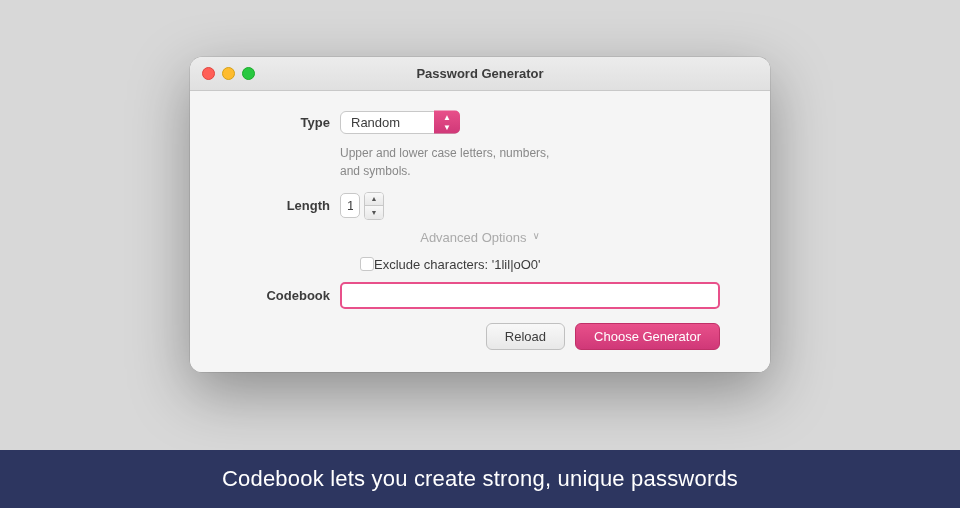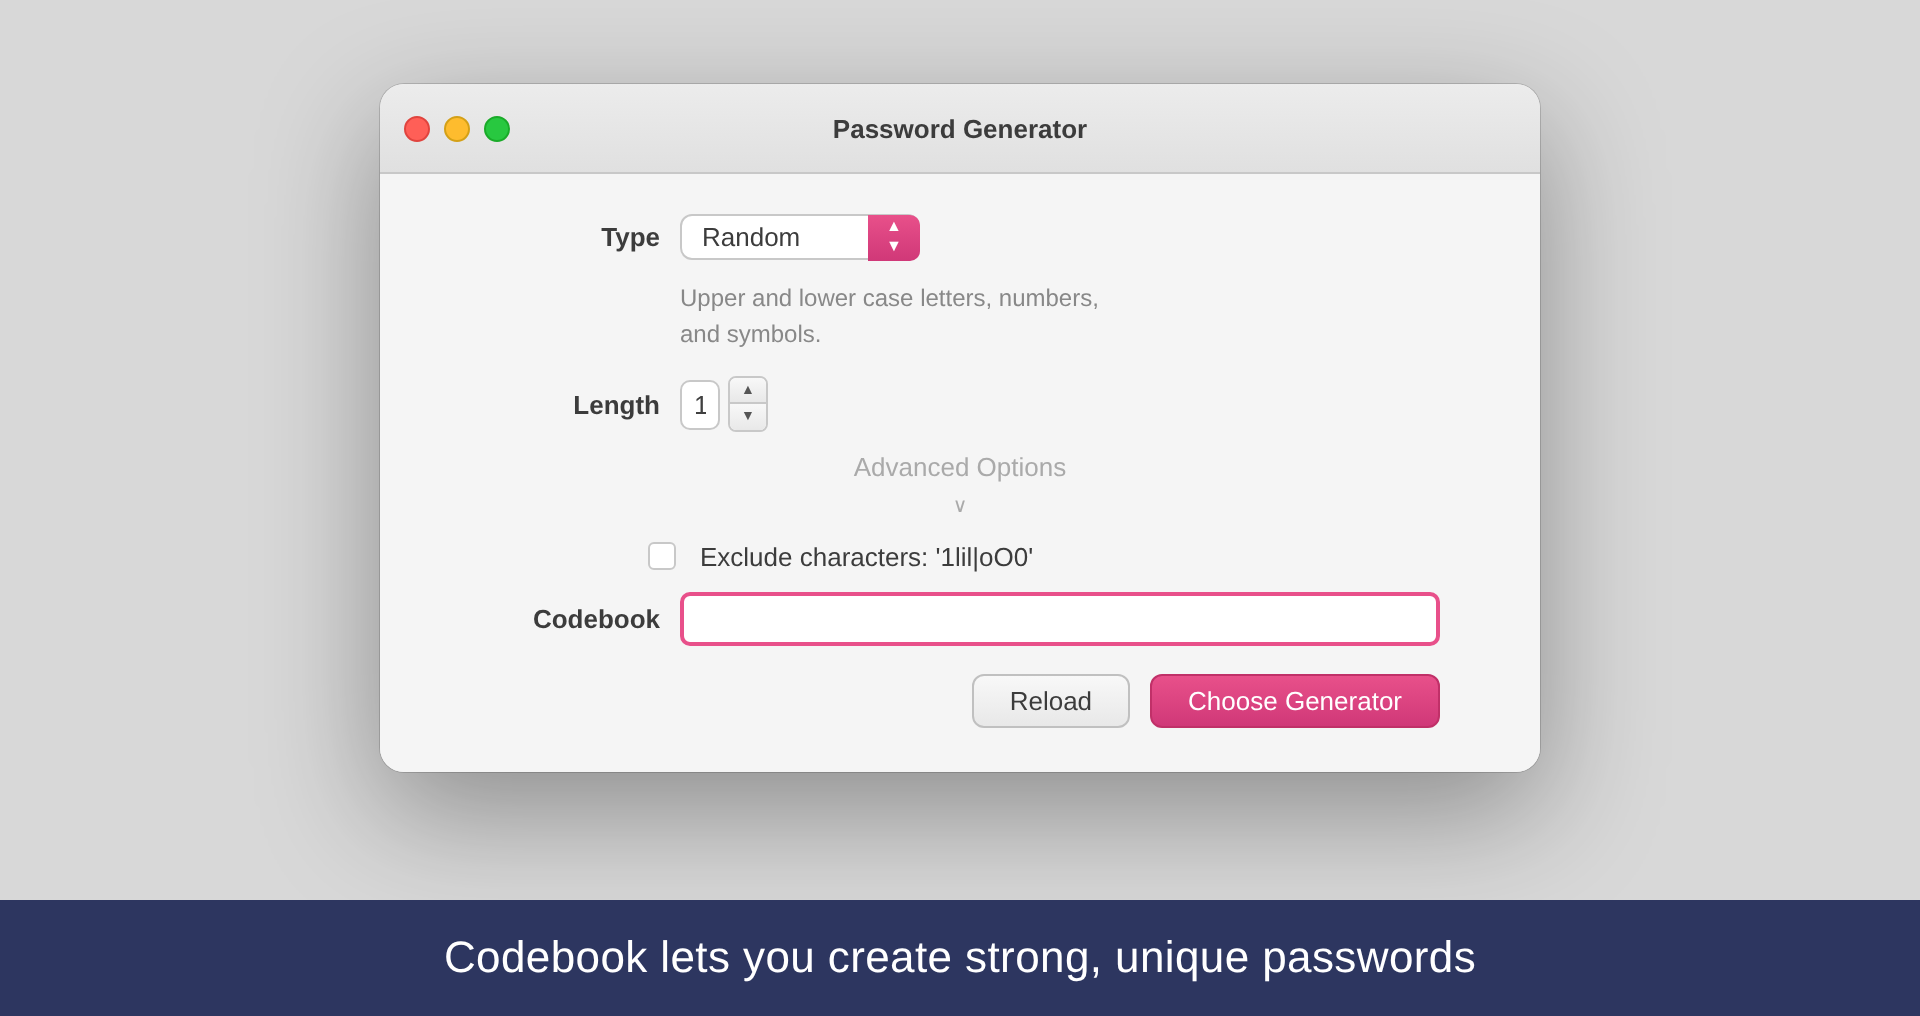--- a/index.html
+++ b/index.html
@@ -20,21 +20,21 @@
       width: 580px;
       background: #f5f5f5;
       border-radius: 12px;
       box-shadow: 0 20px 60px rgba(0,0,0,0.35), 0 0 0 0.5px rgba(0,0,0,0.15);
       overflow: hidden;
       position: relative;
     }
 
     .title-bar {
       background: linear-gradient(180deg, #ececec 0%, #e0e0e0 100%);
-      height: 45px;
+      height: 34px;
       display: flex;
       align-items: center;
       justify-content: center;
       position: relative;
       border-bottom: 1px solid #c8c8c8;
       border-radius: 12px 12px 0 0;
     }
 
     .title-bar-buttons {
       position: absolute;
@@ -185,44 +185,43 @@
       padding: 0;
       line-height: 1;
     }
 
     .stepper-btn:first-child {
       border-bottom: 1px solid #c8c8c8;
     }
 
     .advanced-options-row {
       display: flex;
-      align-items: center;
+      align-items: flex-start;
       justify-content: center;
       margin-bottom: 12px;
       margin-top: 4px;
       gap: 6px;
-      flex-direction: column;
     }
 
     .advanced-options-label {
       font-size: 13px;
       color: #aaa;
       cursor: pointer;
     }
 
     .advanced-options-chevron {
       font-size: 10px;
       color: #aaa;
     }
 
     .checkbox-row {
       display: flex;
-      margin-left: 84px;
+      margin-left: 120px;
       margin-bottom: 10px;
-      gap: 12px;
+      gap: 0;
     }
 
     .checkbox {
       width: 14px;
       height: 14px;
       border: 1px solid #c8c8c8;
       border-radius: 3px;
       background: #fff;
       cursor: pointer;
       flex-shrink: 0;

